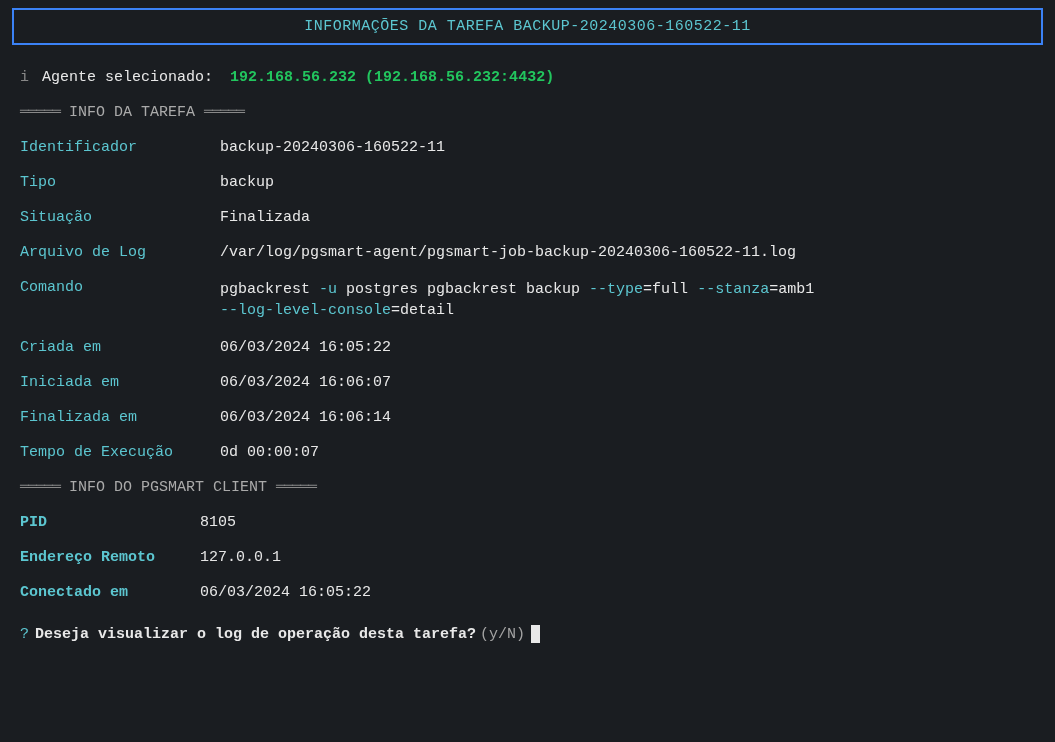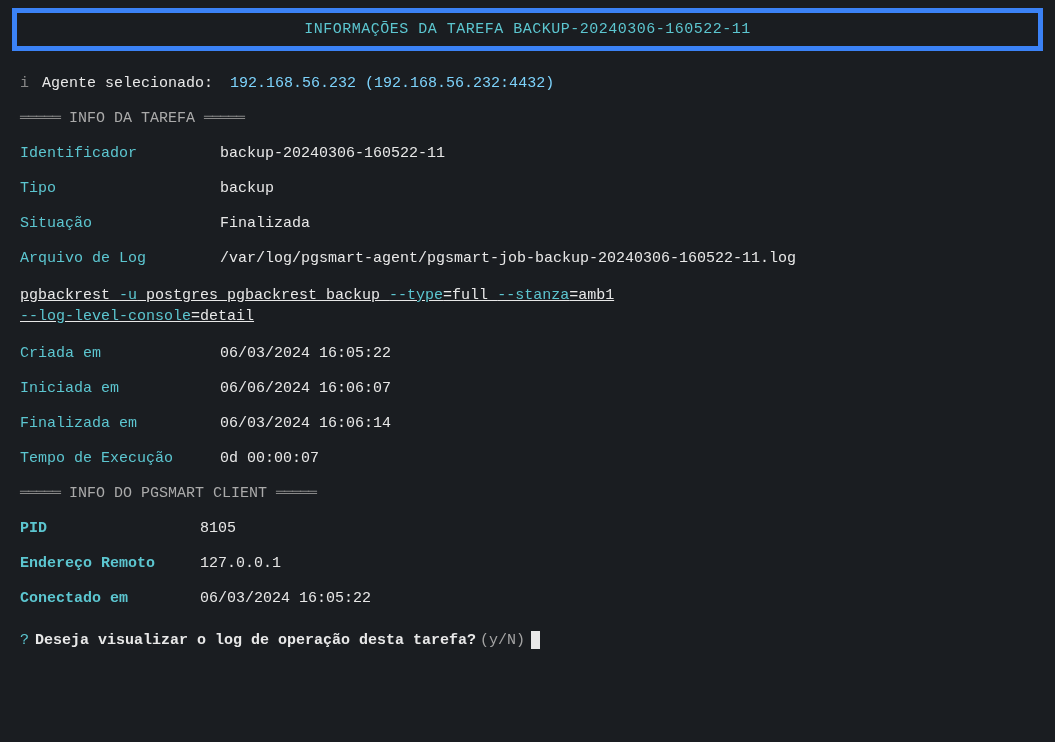--- a/index.html
+++ b/index.html
@@ -11,21 +11,21 @@
       background-color: #1a1d21;
       color: #e8e8e8;
       font-family: 'Consolas', 'Monaco', 'Courier New', monospace;
       font-size: 15px;
       padding: 8px 12px;
       width: 1055px;
       height: 742px;
       overflow: hidden;
     }
     .header-box {
-      border: 5px solid #3b82f6;
+      border: 2px solid #3b82f6;
       padding: 8px;
       text-align: center;
       margin-bottom: 24px;
     }
     .header-title {
       color: #5cc6d0;
       letter-spacing: 0.5px;
     }
     .agent-line {
       margin-bottom: 18px;
@@ -33,22 +33,23 @@
     }
     .info-icon {
       color: #888;
       margin-right: 4px;
     }
     .agent-label {
       color: #e8e8e8;
       font-weight: normal;
     }
     .agent-value {
-      color: #7dd3fc;
+      color: #22c55e;
       margin-left: 8px;
+      font-weight: bold;
     }
     .section-divider {
       color: #888;
       margin-bottom: 18px;
       padding-left: 8px;
     }
     .section-divider .dashes {
       color: #888;
       letter-spacing: -1px;
     }
@@ -106,21 +107,20 @@
       display: inline-block;
       width: 9px;
       height: 18px;
       background-color: #e8e8e8;
       margin-left: 6px;
       vertical-align: middle;
     }
     .cmd-value {
       max-width: 800px;
       line-height: 1.4;
-      text-decoration: underline;
     }
   </style>
 </head>
 <body>
 
 <div class="header-box">
   <span class="header-title">INFORMAÇÕES DA TAREFA BACKUP-20240306-160522-11</span>
 </div>
 
 <div class="agent-line">
@@ -149,33 +149,34 @@
   <span class="info-key">Situação</span>
   <span class="info-value">Finalizada</span>
 </div>
 
 <div class="info-row">
   <span class="info-key">Arquivo de Log</span>
   <span class="info-value">/var/log/pgsmart-agent/pgsmart-job-backup-20240306-160522-11.log</span>
 </div>
 
 <div class="info-row">
+  <span class="info-key">Comando</span>
   <span class="info-value cmd-value">
     <span class="cmd-text">pgbackrest </span><span class="cmd-flag">-u</span><span class="cmd-text"> postgres pgbackrest backup </span><span class="cmd-flag">--type</span><span class="cmd-text">=full </span><span class="cmd-flag">--stanza</span><span class="cmd-text">=amb1 </span><br><span class="cmd-flag">--log-level-console</span><span class="cmd-text">=detail</span>
   </span>
 </div>
 
 <div class="info-row">
   <span class="info-key">Criada em</span>
   <span class="info-value">06/03/2024 16:05:22</span>
 </div>
 
 <div class="info-row">
   <span class="info-key">Iniciada em</span>
-  <span class="info-value">06/06/2024 16:06:07</span>
+  <span class="info-value">06/03/2024 16:06:07</span>
 </div>
 
 <div class="info-row">
   <span class="info-key">Finalizada em</span>
   <span class="info-value">06/03/2024 16:06:14</span>
 </div>
 
 <div class="info-row">
   <span class="info-key">Tempo de Execução</span>
   <span class="info-value">0d 00:00:07</span>

